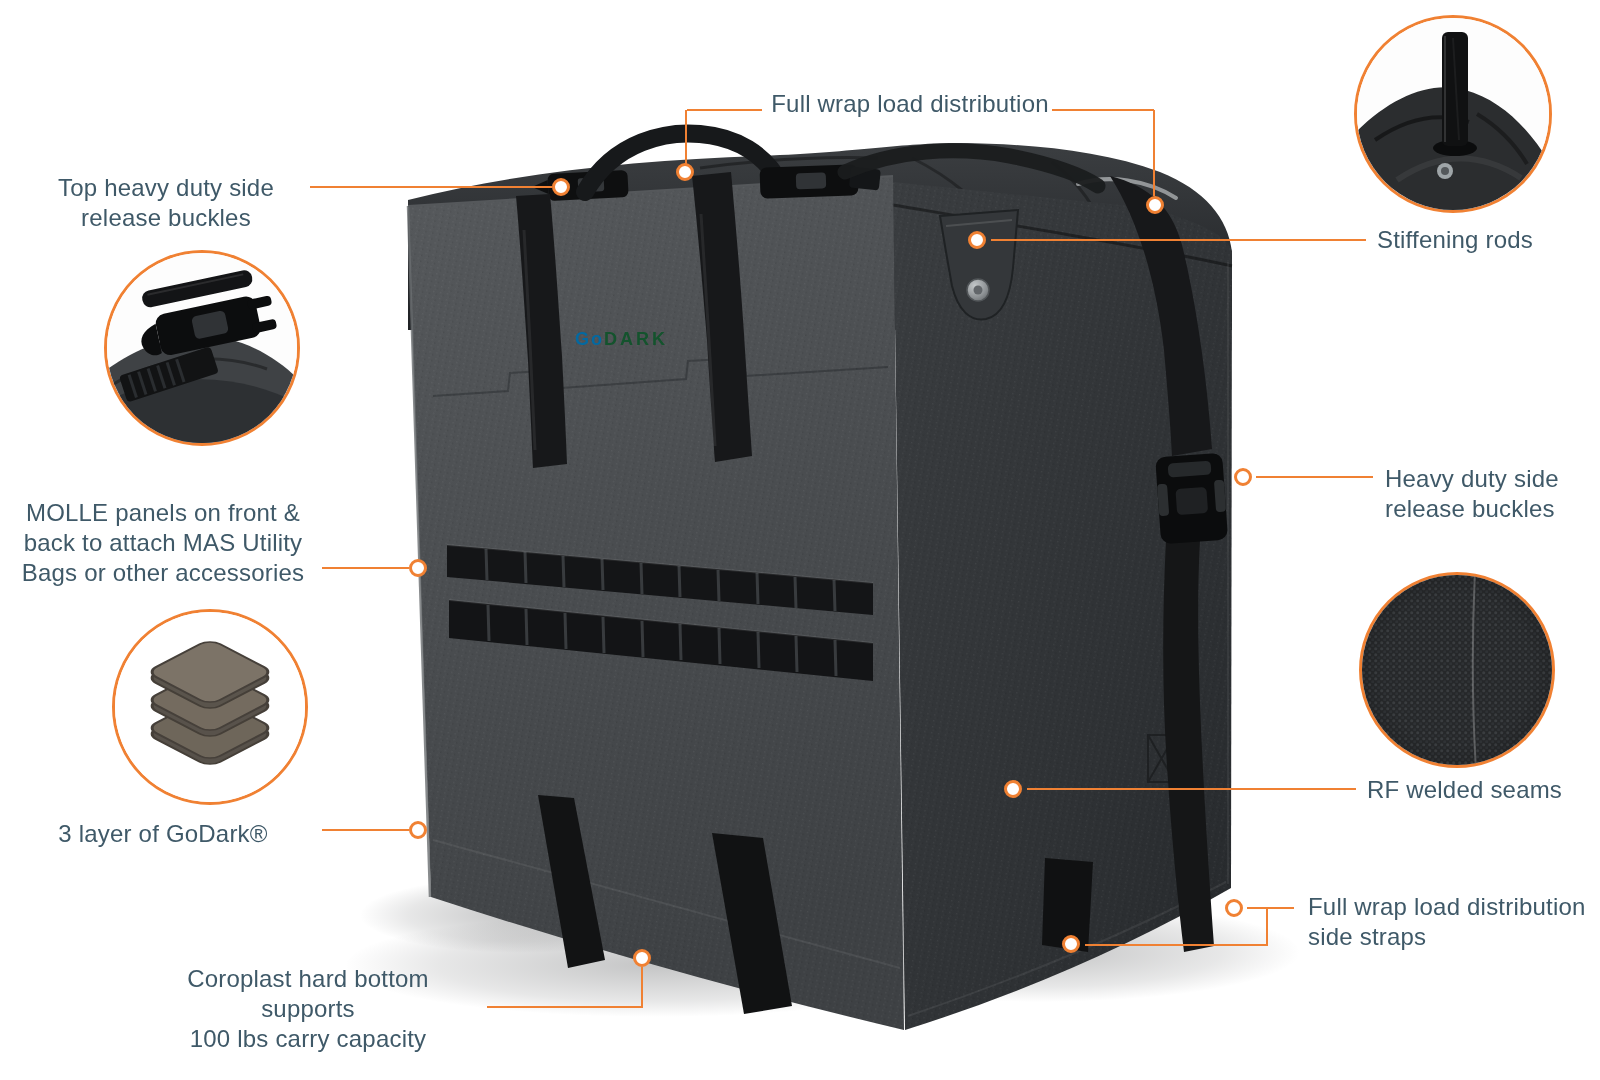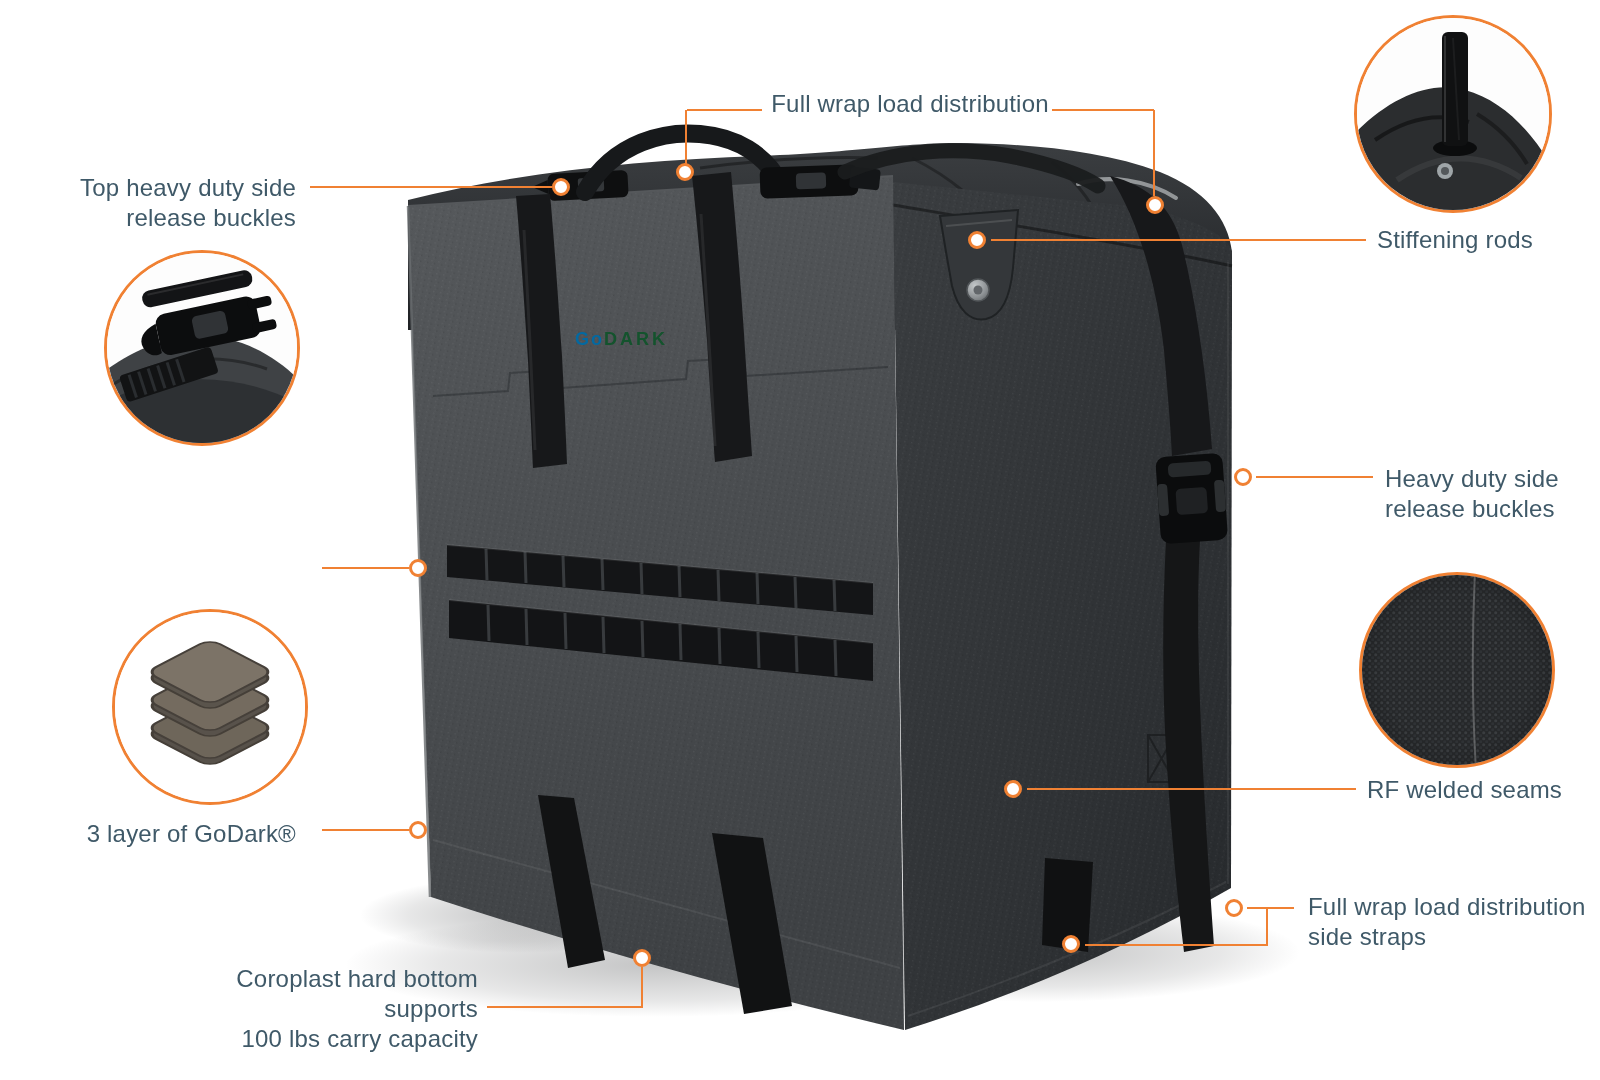--- a/index.html
+++ b/index.html
@@ -3,21 +3,21 @@
 <meta charset="utf-8">
 <style>
   html,body{margin:0;padding:0;background:#ffffff;}
   .stage{
     position:relative;width:1600px;height:1080px;background:#ffffff;overflow:hidden;
     font-family:"Liberation Sans", sans-serif;
   }
   .bag-svg{position:absolute;left:0;top:0;}
   
   .callout{position:absolute;color:#3f5968;font-size:24px;line-height:30px;letter-spacing:.2px;}
-  .callout.r{text-align:right;}
+  .callout.r{text-align:center;}
   .callout.c{text-align:center;}
   .callout span{display:block;}
   
   .hline{position:absolute;height:2px;background:#f08133;}
   .vline{position:absolute;width:2px;background:#f08133;}
   .dot{position:absolute;width:12px;height:12px;border:3px solid #f08133;border-radius:50%;background:#fff;}
   
   .inset{position:absolute;border:3px solid #f08133;border-radius:50%;overflow:hidden;background:#fff;}
   .inset svg{display:block;}
   
@@ -313,20 +313,25 @@
 
   <div class="callout c" style="left:660px;top:89px;width:500px;">
     <span>Full wrap load distribution</span>
   </div>
 
   <div class="callout r" style="left:36px;top:173px;width:260px;">
     <span>Top heavy duty side</span>
     <span>release buckles</span>
   </div>
 
+  <div class="callout r" style="left:20px;top:498px;width:286px;">
+    <span>MOLLE panels on front &amp;</span>
+    <span>back to attach MAS Utility</span>
+    <span>Bags or other accessories</span>
+  </div>
 
   <div class="callout r" style="left:30px;top:819px;width:266px;">
     <span>3 layer of GoDark®</span>
   </div>
 
   <div class="callout r" style="left:138px;top:964px;width:340px;">
     <span>Coroplast hard bottom supports</span>
     <span>100 lbs carry capacity</span>
   </div>
 

